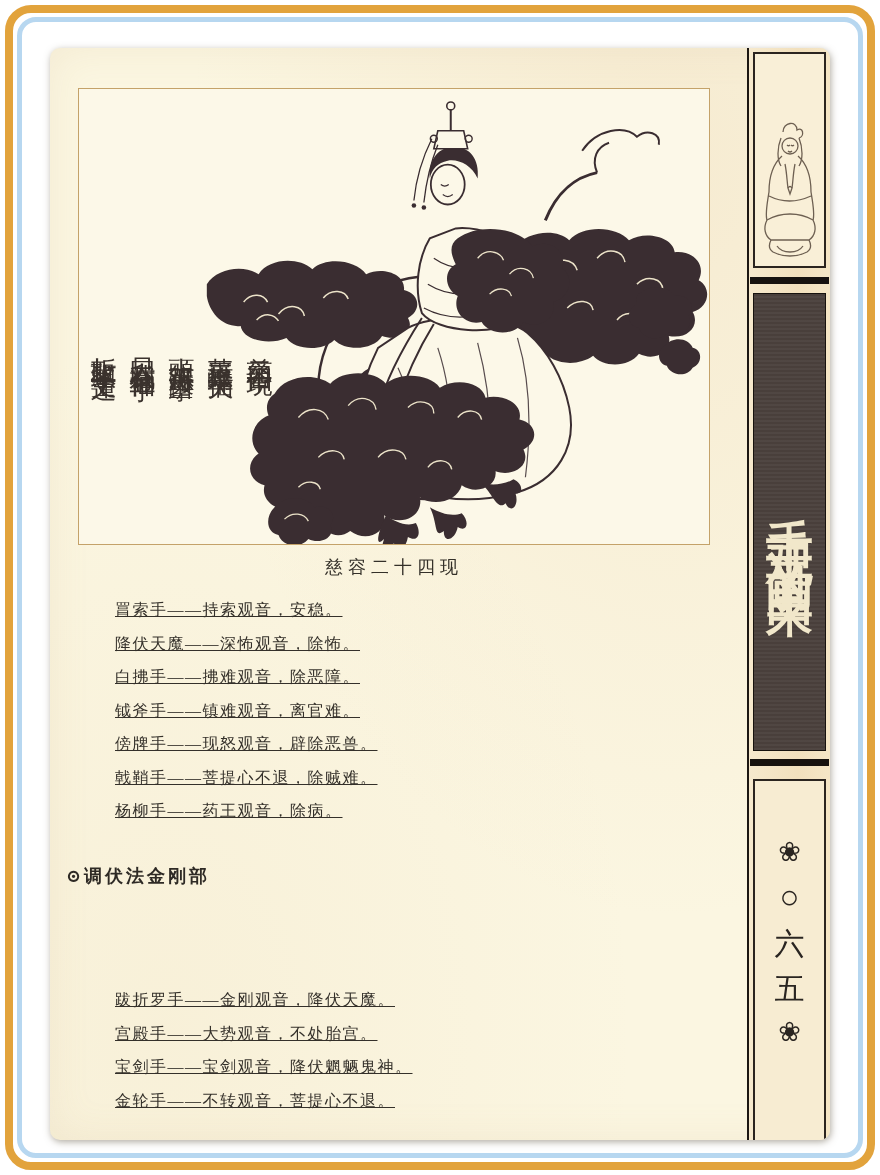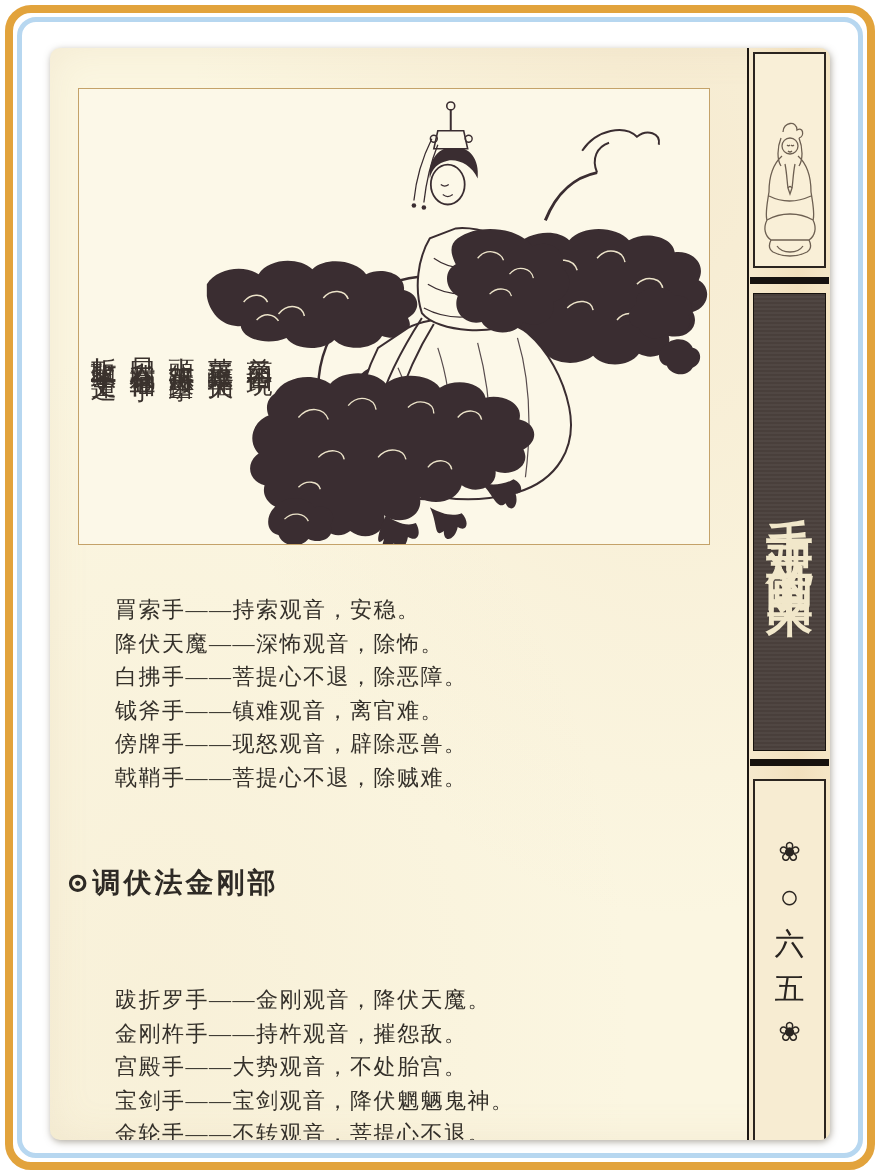--- a/index.html
+++ b/index.html
@@ -38,26 +38,26 @@
     color:#3a322d;font-weight:500;
   }
   .poem div{white-space:nowrap;}
 
   .caption{
     position:absolute;left:28px;top:507px;width:632px;text-align:center;
     font-size:18px;letter-spacing:5px;color:#343029;
   }
 
   
-  .hands{position:absolute;left:65px;color:#34302a;font-size:22px;letter-spacing:1.5px;}
+  .hands{position:absolute;left:65px;color:#34302a;font-size:16px;letter-spacing:1.5px;text-decoration:underline;}
   .hands div{height:33.5px;line-height:33.5px;white-space:nowrap;}
   .hands1{top:545px;}
   .hands2{top:935px;}
   .section-header{
-    position:absolute;left:16px;top:816px;font-size:28px;letter-spacing:3px;
+    position:absolute;left:16px;top:816px;font-size:18px;letter-spacing:3px;
     color:#2e2a25;font-weight:600;
   }
 
   
   .sidebar{
     position:absolute;left:697px;top:0;width:83px;height:1092px;
     background:linear-gradient(90deg,#f6e9cd,#f2e0bd 60%,#f5e6c6);
     border-left:2px solid #1c1713;box-sizing:border-box;
   }
   .side-figure-box{
@@ -157,35 +157,36 @@
 
     <div class="poem">
       <div>慈容二十四現</div>
       <div>華嶽三峰翠插天</div>
       <div>上頭無路可躋攀</div>
       <div>只因我有神仙手</div>
       <div>折取峯頭十丈蓮</div>
     </div>
   </div>
 
+  <div class="caption">慈容二十四现</div>
 
   <div class="hands hands1">
     <div>罥索手——持索观音，安稳。</div>
     <div>降伏天魔——深怖观音，除怖。</div>
-    <div>白拂手——菩提心不退，除恶障。</div>
+    <div>白拂手——拂难观音，除恶障。</div>
     <div>钺斧手——镇难观音，离官难。</div>
     <div>傍牌手——现怒观音，辟除恶兽。</div>
     <div>戟鞘手——菩提心不退，除贼难。</div>
+    <div>杨柳手——药王观音，除病。</div>
   </div>
 
   <div class="section-header">⊙调伏法金刚部</div>
 
   <div class="hands hands2">
     <div>跋折罗手——金刚观音，降伏天魔。</div>
-    <div>金刚杵手——持杵观音，摧怨敌。</div>
     <div>宫殿手——大势观音，不处胎宫。</div>
     <div>宝剑手——宝剑观音，降伏魍魉鬼神。</div>
     <div>金轮手——不转观音，菩提心不退。</div>
   </div>
 
   <div class="sidebar">
     <div class="side-figure-box">
       <svg width="66" height="158" viewBox="0 0 66 150">
         <g fill="none" stroke="#6e6052" stroke-width="1.3">
           <path d="M26,20 C26,10 40,8 40,18 C46,14 48,24 42,26"></path>

